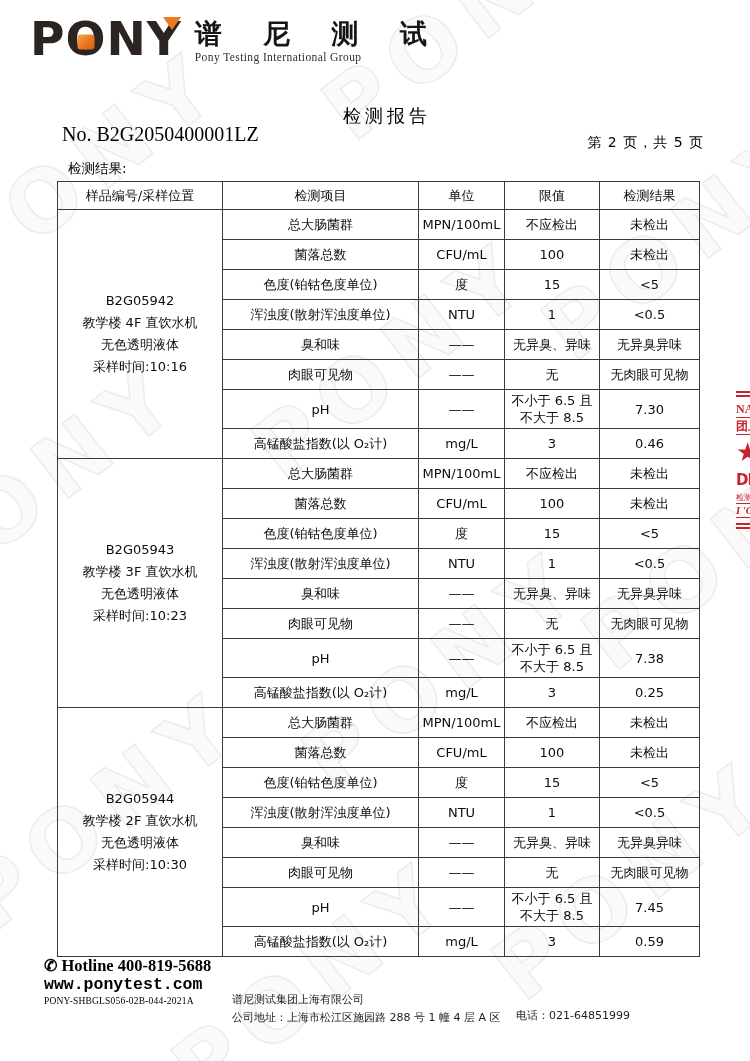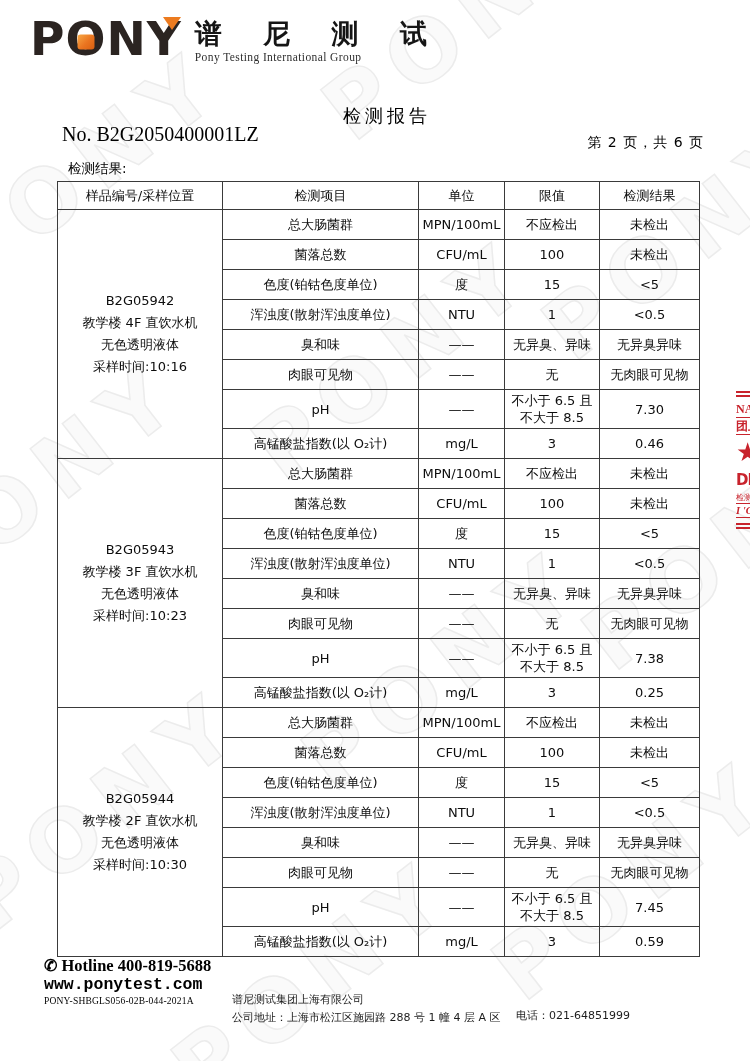--- a/index.html
+++ b/index.html
@@ -92,21 +92,21 @@
         <span class="pl pl-Y">Y</span>
       </div>
     <div class="brand-col">
       <div class="brand-cn">谱 尼 测 试</div>
       <div class="brand-en">Pony Testing International Group</div>
     </div>
   </div>
 
   <div class="title">检测报告</div>
   <div class="report-no">No. B2G2050400001LZ</div>
-  <div class="page-info">第 2 页，共 6 页</div>
+  <div class="page-info">第 2 页，共 5 页</div>
   <div class="section-label">检测结果:</div>
 
   <table class="results">
     <colgroup>
       <col style="width:165px">
         <col style="width:196px">
         <col style="width:86px">
         <col style="width:95px">
         <col style="width:100px">
     </colgroup>

